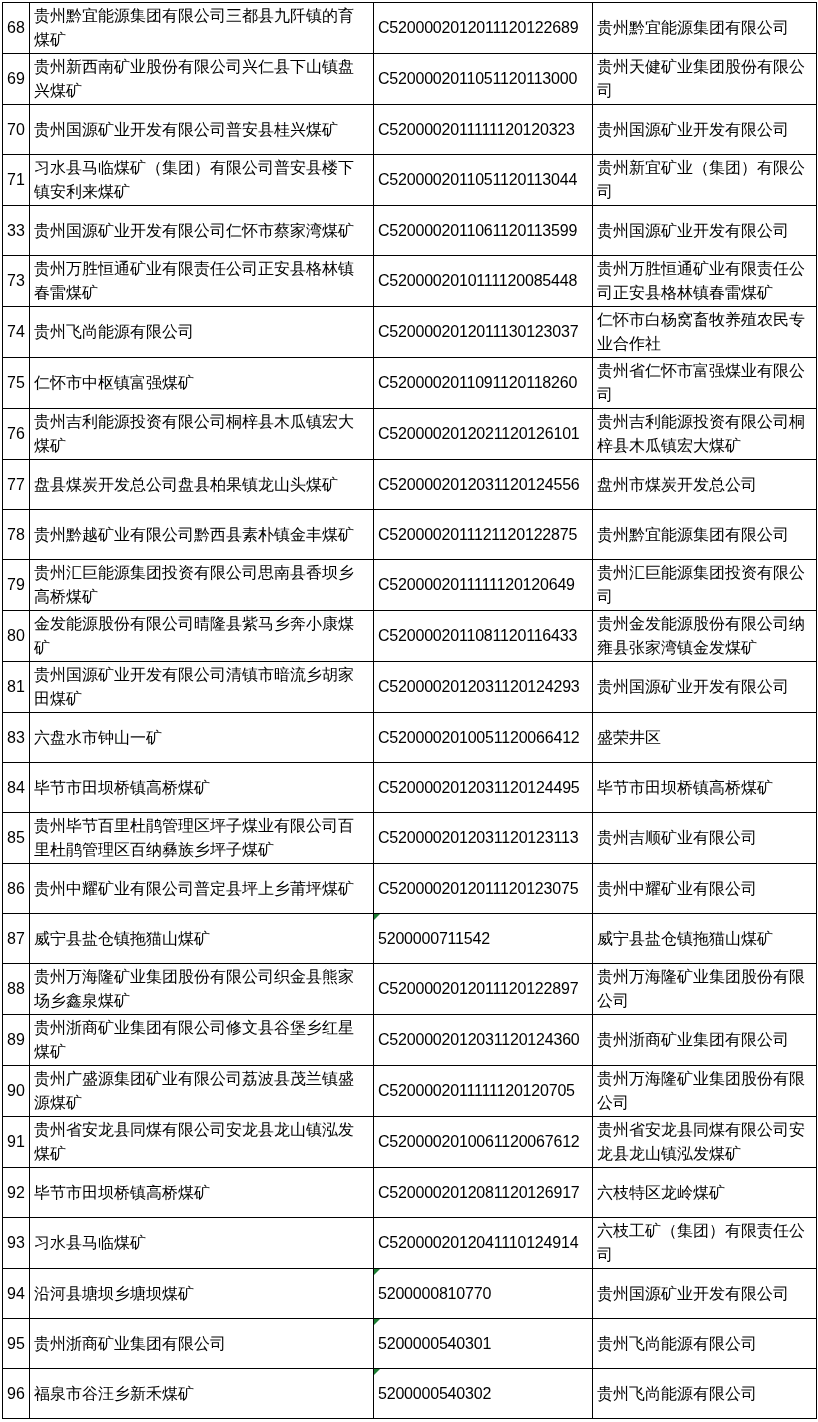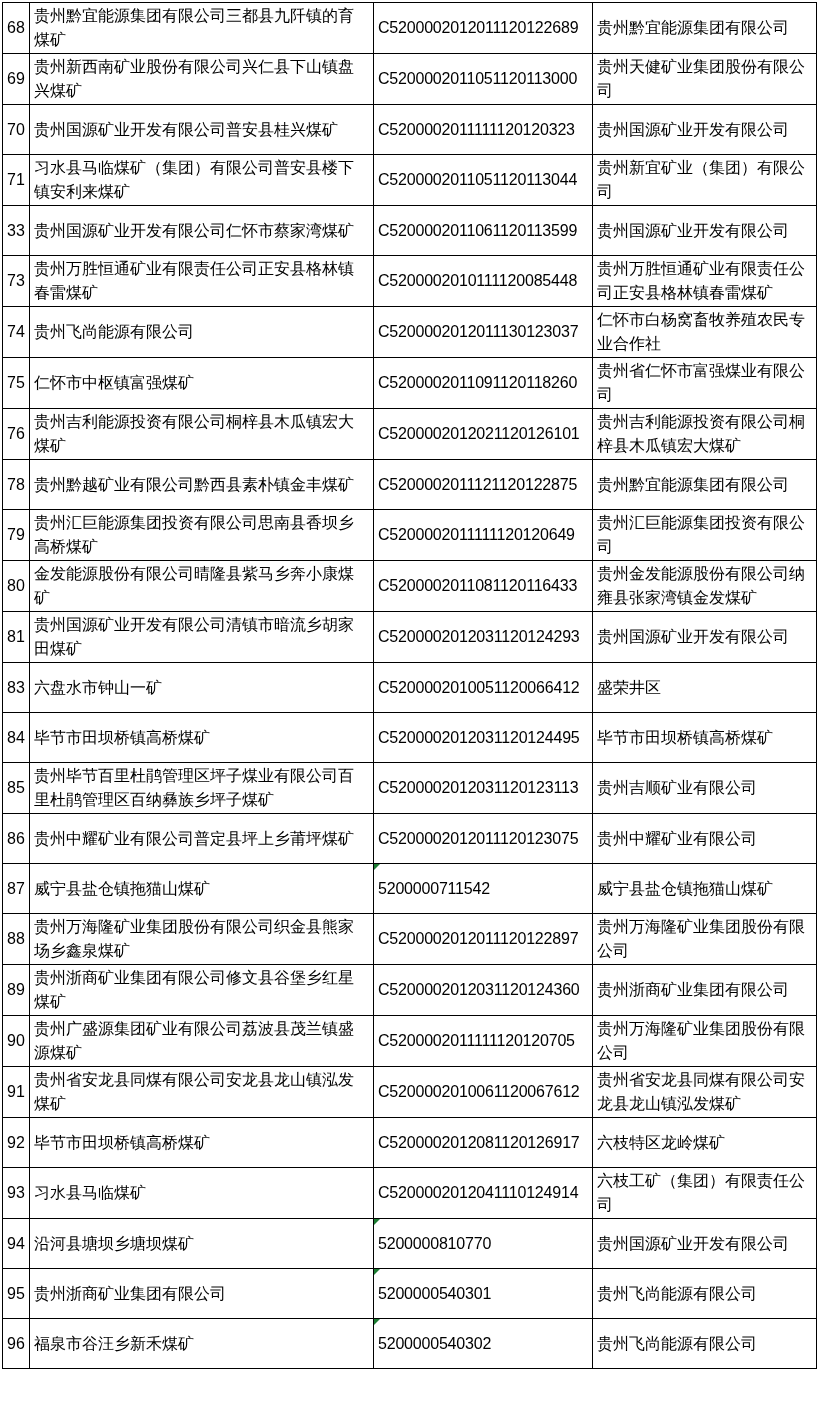--- a/index.html
+++ b/index.html
@@ -106,20 +106,26 @@
         <td class="cell-code">C5200002011091120118260</td>
         <td class="cell-company">贵州省仁怀市富强煤业有限公司</td>
       </tr>
       <tr>
         <td class="cell-num">76</td>
         <td class="cell-mine">贵州吉利能源投资有限公司桐梓县木瓜镇宏大煤矿</td>
         <td class="cell-code">C5200002012021120126101</td>
         <td class="cell-company">贵州吉利能源投资有限公司桐梓县木瓜镇宏大煤矿</td>
       </tr>
       <tr>
+        <td class="cell-num">77</td>
+        <td class="cell-mine">盘县煤炭开发总公司盘县柏果镇龙山头煤矿</td>
+        <td class="cell-code">C5200002012031120124556</td>
+        <td class="cell-company">盘州市煤炭开发总公司</td>
+      </tr>
+      <tr>
         <td class="cell-num">78</td>
         <td class="cell-mine">贵州黔越矿业有限公司黔西县素朴镇金丰煤矿</td>
         <td class="cell-code">C5200002011121120122875</td>
         <td class="cell-company">贵州黔宜能源集团有限公司</td>
       </tr>
       <tr>
         <td class="cell-num">79</td>
         <td class="cell-mine">贵州汇巨能源集团投资有限公司思南县香坝乡高桥煤矿</td>
         <td class="cell-code">C5200002011111120120649</td>
         <td class="cell-company">贵州汇巨能源集团投资有限公司</td>

